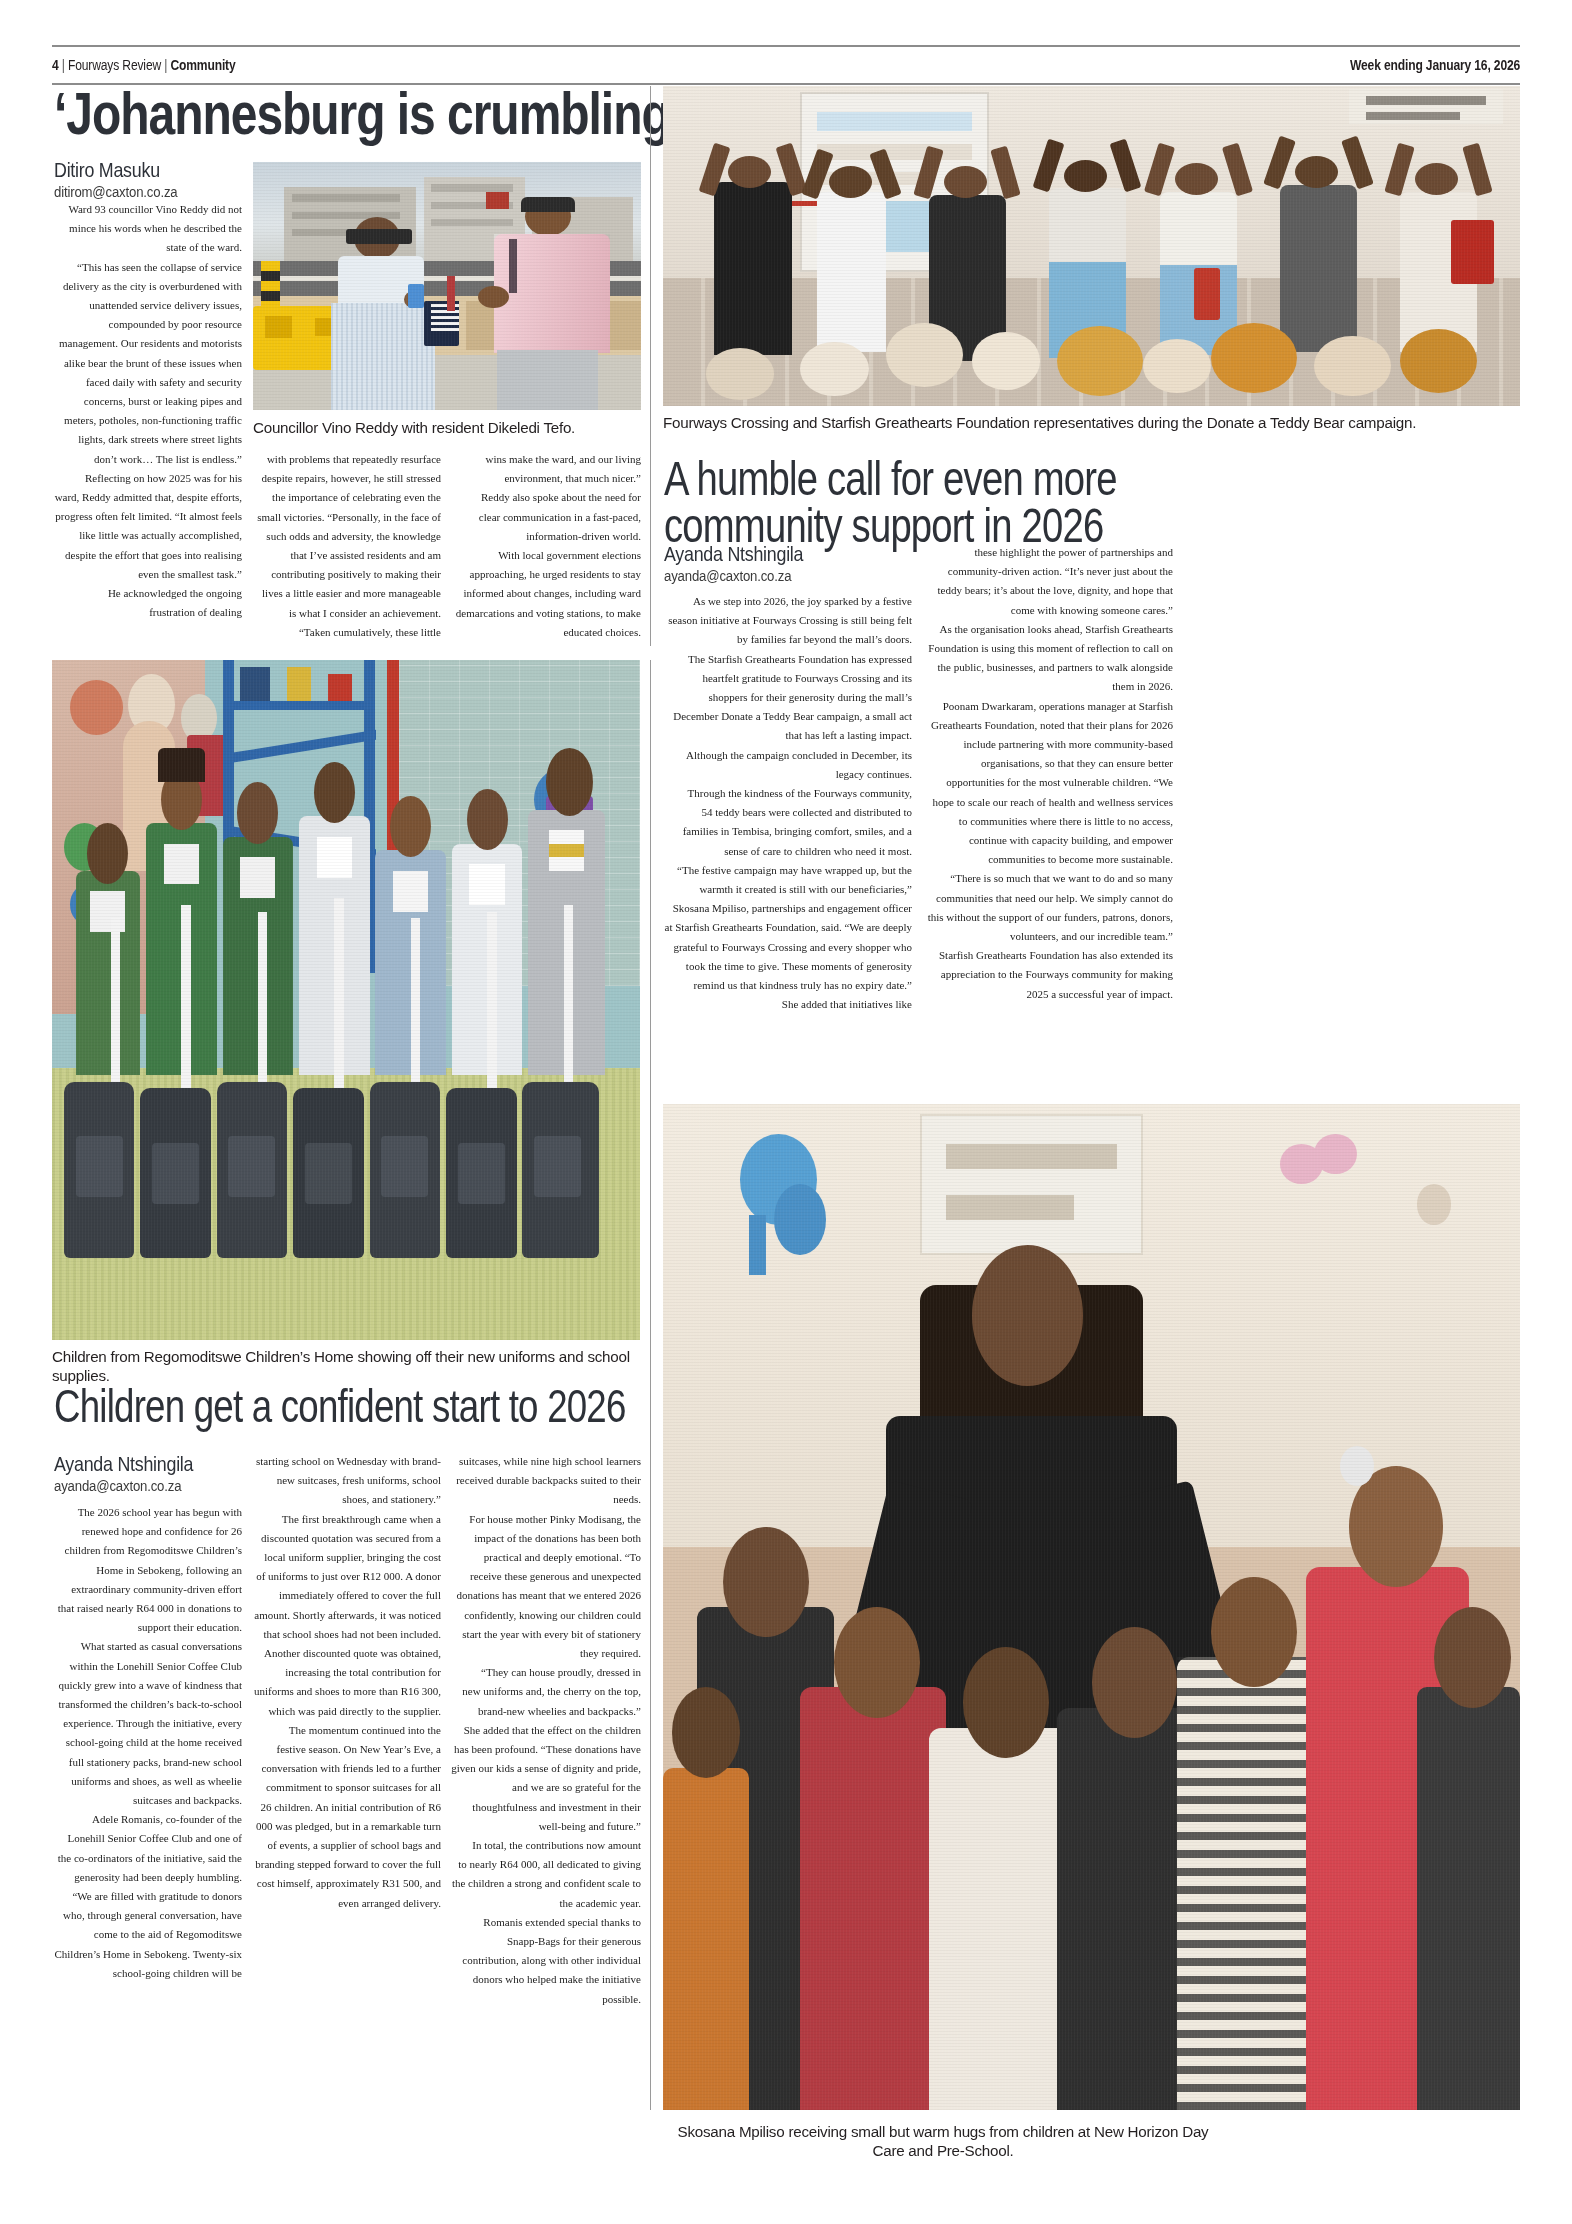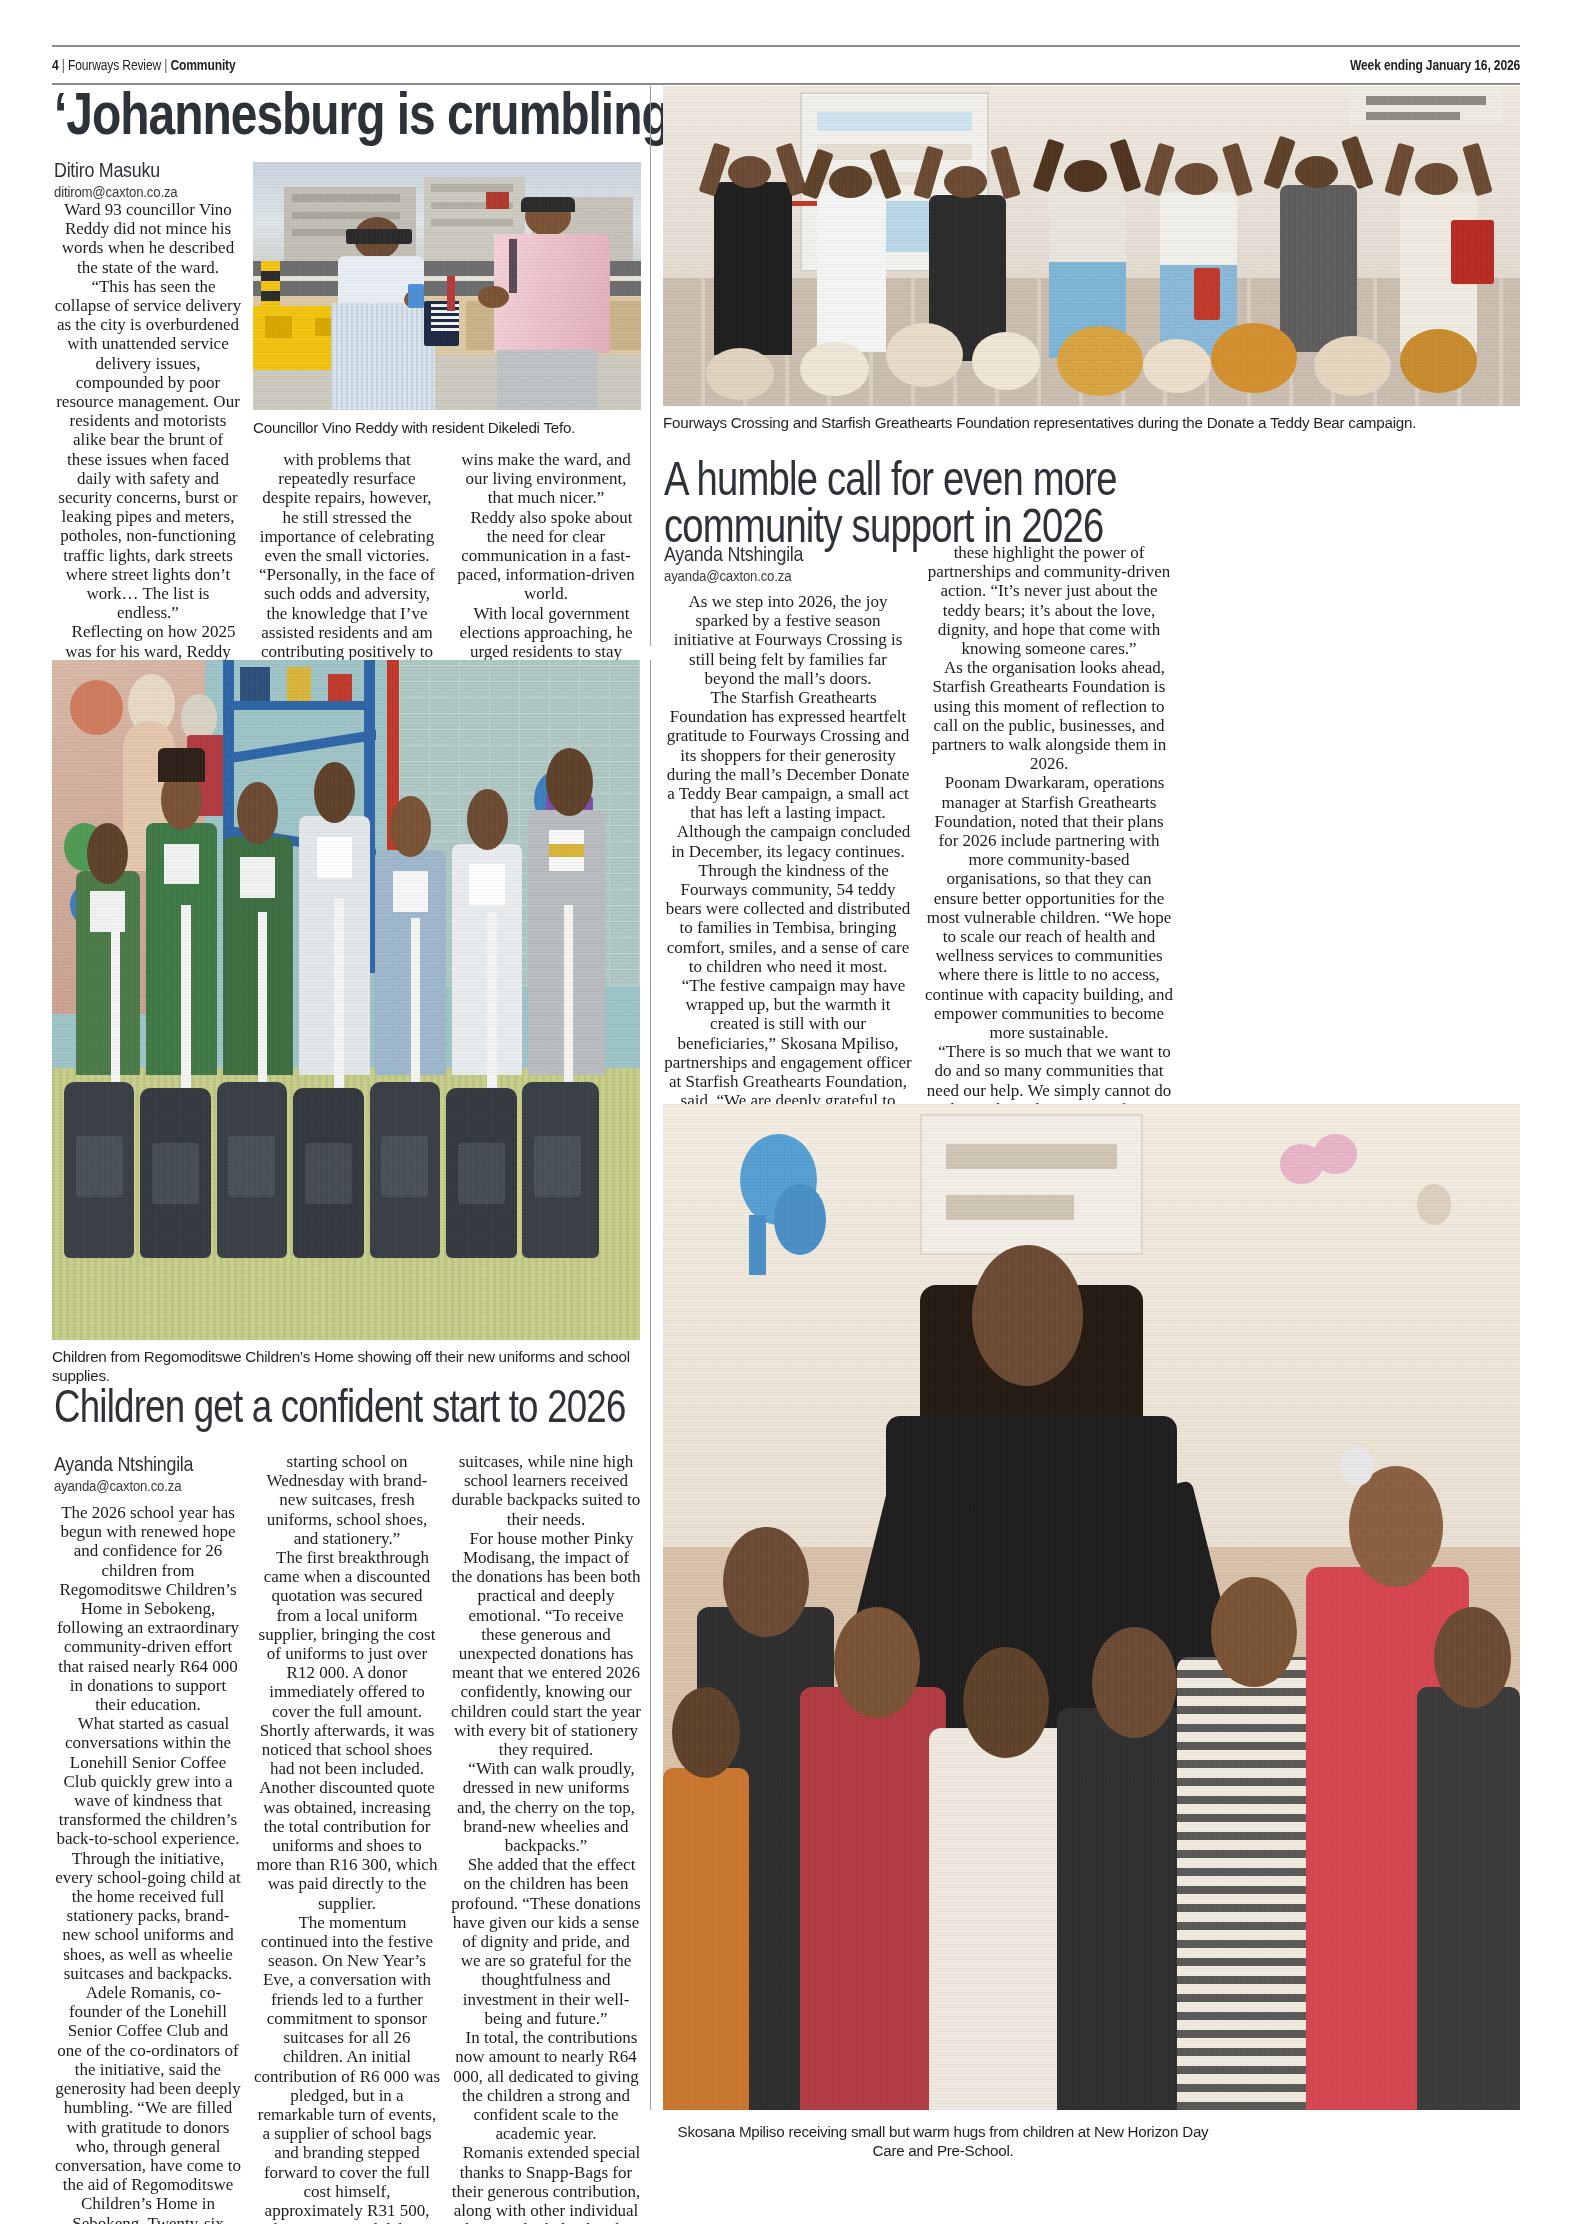--- a/index.html
+++ b/index.html
@@ -98,24 +98,24 @@
     letter-spacing: -0.2px;
     transform: scaleX(0.85);
     transform-origin: left top;
     white-space: nowrap;
     margin-top: 1px;
   }
 
   .col {
     position: absolute;
     font-family: "Liberation Serif", serif;
-    font-size: 17px;
+    font-size: 11px;
     line-height: 19.2px;
     color: #1d1d1d;
-    text-align: center;
+    text-align: right;
     hyphens: none;
   }
   .col p { margin: 0; }
   .col p + p { text-indent: 11px; }
 
   .caption {
     position: absolute;
     font-family: "Liberation Sans", sans-serif;
     font-size: 15.2px;
     line-height: 19px;
@@ -502,19 +502,19 @@
       <p>Adele Romanis, co-founder of the Lonehill Senior Coffee Club and one of the co-ordinators of the initiative, said the generosity had been deeply humbling. “We are filled with gratitude to donors who, through general conversation, have come to the aid of Regomoditswe Children’s Home in Sebokeng. Twenty-six school-going children will be</p>
     </div>
   <div class="col" id="a3c2" style="left:253px; top:1452px; width:188px;">
       <p>starting school on Wednesday with brand-new suitcases, fresh uniforms, school shoes, and stationery.”</p>
       <p>The first breakthrough came when a discounted quotation was secured from a local uniform supplier, bringing the cost of uniforms to just over R12 000. A donor immediately offered to cover the full amount. Shortly afterwards, it was noticed that school shoes had not been included. Another discounted quote was obtained, increasing the total contribution for uniforms and shoes to more than R16 300, which was paid directly to the supplier.</p>
       <p>The momentum continued into the festive season. On New Year’s Eve, a conversation with friends led to a further commitment to sponsor suitcases for all 26 children. An initial contribution of R6 000 was pledged, but in a remarkable turn of events, a supplier of school bags and branding stepped forward to cover the full cost himself, approximately R31 500, and even arranged delivery.</p>
     </div>
   <div class="col" id="a3c3" style="left:451px; top:1452px; width:190px;">
       <p>suitcases, while nine high school learners received durable backpacks suited to their needs.</p>
       <p>For house mother Pinky Modisang, the impact of the donations has been both practical and deeply emotional. “To receive these generous and unexpected donations has meant that we entered 2026 confidently, knowing our children could start the year with every bit of stationery they required.</p>
-      <p>“With can walk proudly, dressed in new uniforms and, the cherry on the top, brand-new wheelies and backpacks.”</p>
+      <p>“They can house proudly, dressed in new uniforms and, the cherry on the top, brand-new wheelies and backpacks.”</p>
       <p>She added that the effect on the children has been profound. “These donations have given our kids a sense of dignity and pride, and we are so grateful for the thoughtfulness and investment in their well-being and future.”</p>
       <p>In total, the contributions now amount to nearly R64 000, all dedicated to giving the children a strong and confident scale to the academic year.</p>
       <p>Romanis extended special thanks to Snapp-Bags for their generous contribution, along with other individual donors who helped make the initiative possible.</p>
     </div>
 
 </div>
 
 </body></html>

